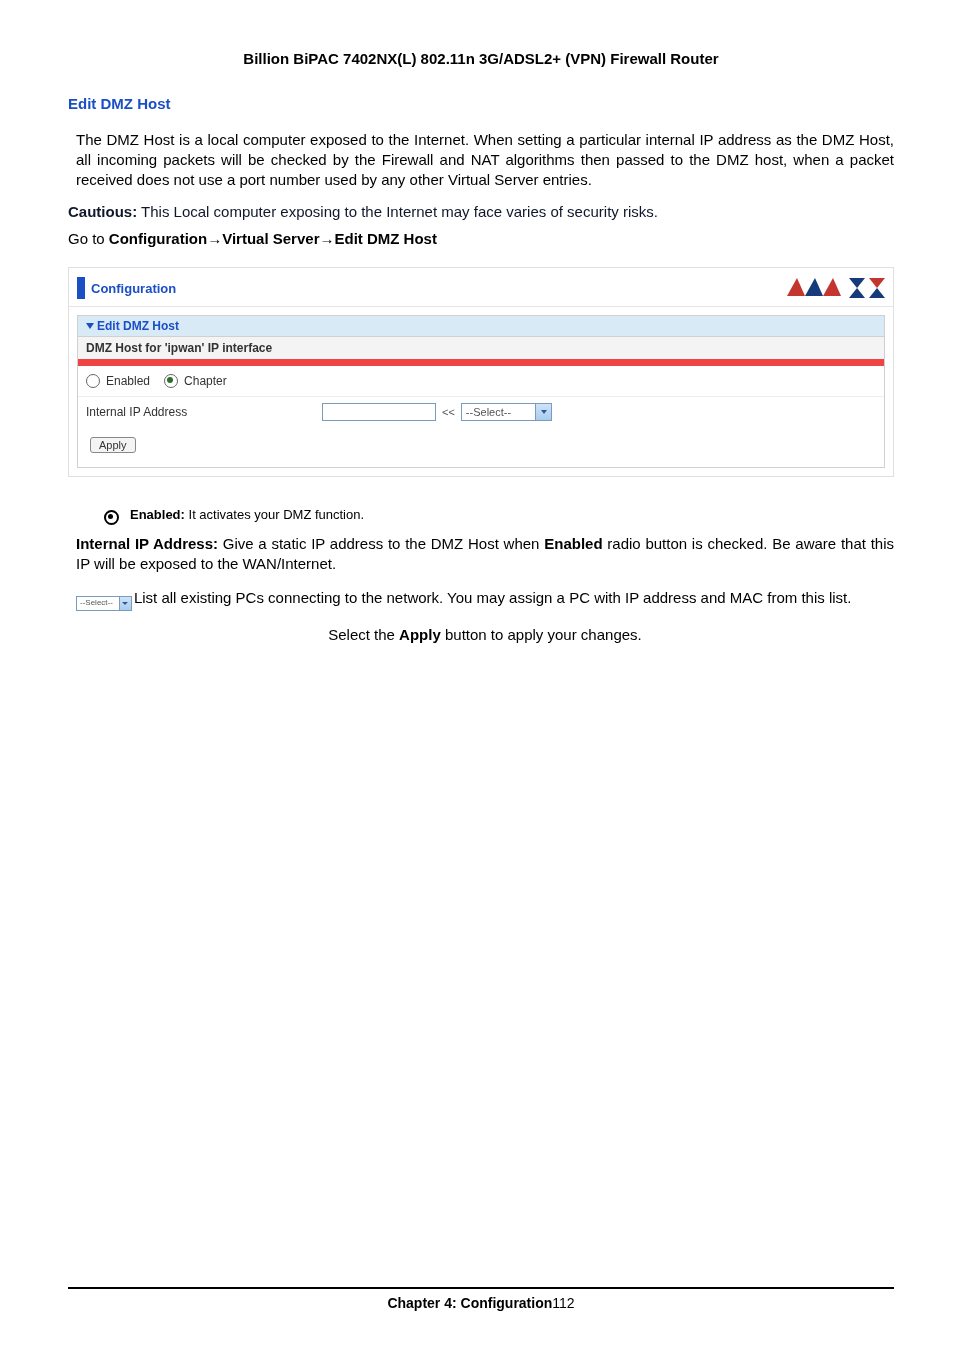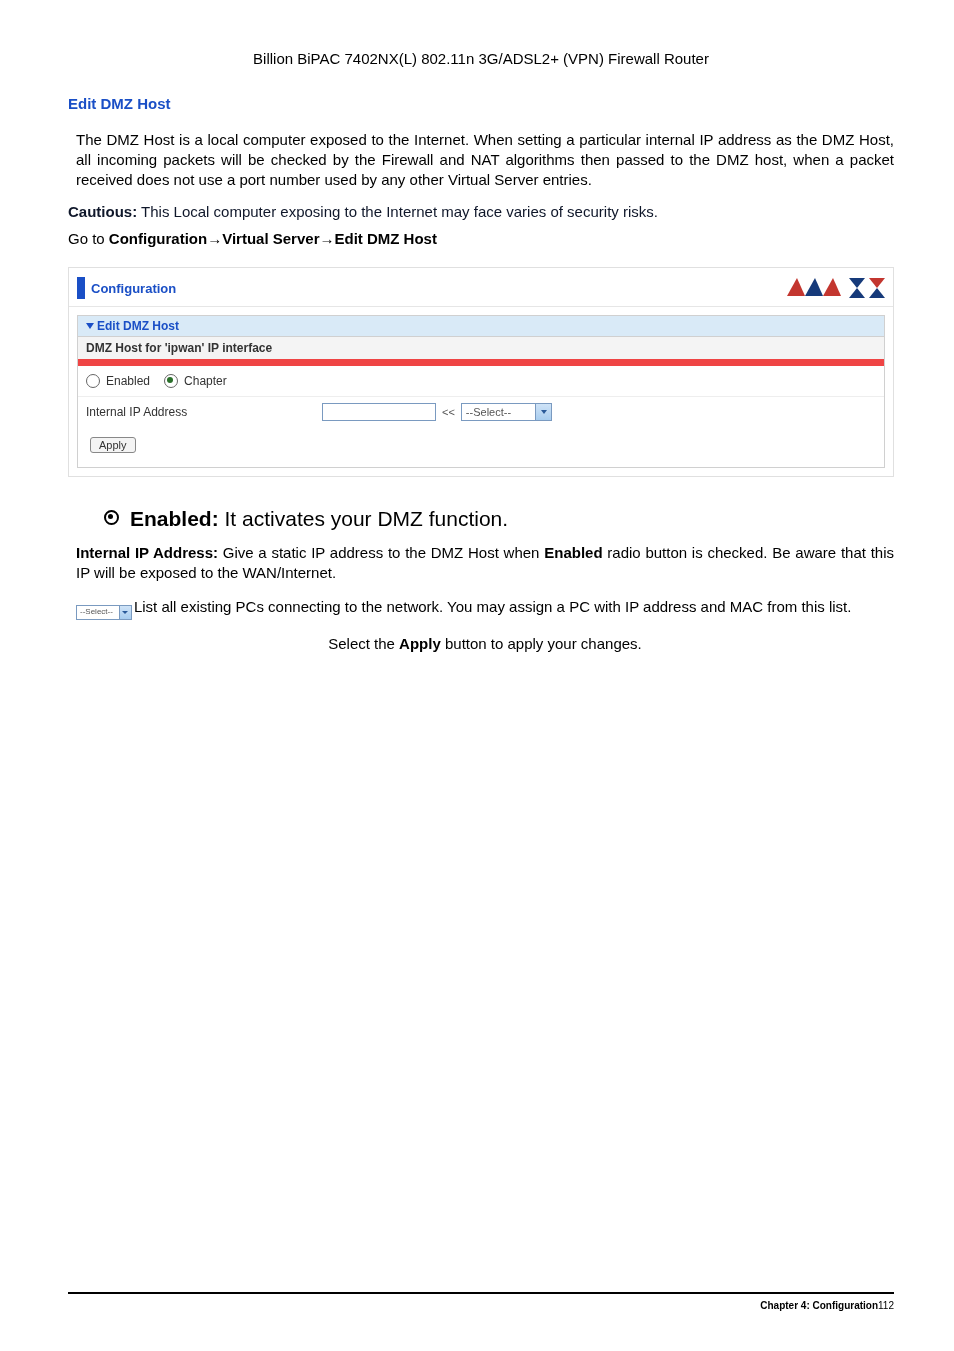--- a/index.html
+++ b/index.html
@@ -12,21 +12,21 @@
     width: 954px;
   }
   .page {
     padding: 50px 60px 40px 68px;
     box-sizing: border-box;
     min-height: 1351px;
     position: relative;
   }
   .product-title {
     text-align: center;
-    font-weight: normal;
+    font-weight: bold;
     font-size: 15px;
     margin: 0 0 28px 0;
   }
   .section-heading {
     color: #1a4fc6;
     font-weight: bold;
     font-size: 15px;
     margin: 0 0 18px 0;
   }
   .para {
@@ -191,21 +191,21 @@
   
   ul.radio-list {
     list-style: none;
     margin: 0 0 12px 36px;
     padding: 0;
   }
   ul.radio-list li {
     position: relative;
     padding-left: 26px;
     margin-bottom: 8px;
-    font-size: 21px;
+    font-size: 13px;
   }
   ul.radio-list li::before {
     content: "";
     position: absolute;
     left: 0; top: 3px;
     width: 11px; height: 11px;
     border: 2px solid #000;
     border-radius: 50%;
   }
   ul.radio-list li::after {
@@ -247,22 +247,22 @@
     left: 68px; right: 60px;
     bottom: 40px;
   }
   .footer hr {
     border: none;
     border-top: 2px solid #000;
     margin: 0 0 6px 0;
   }
   .footer-row {
     display: flex;
-    justify-content: flex-end;
-    font-size: 10px;
+    justify-content: center;
+    font-size: 14px;
   }
   .footer-row .chap { font-weight: bold; }
 </style>
 </head>
 <body>
 
 <div class="page">
 
   <div class="product-title">Billion BiPAC 7402NX(L) 802.11n 3G/ADSL2+ (VPN) Firewall Router</div>
 

